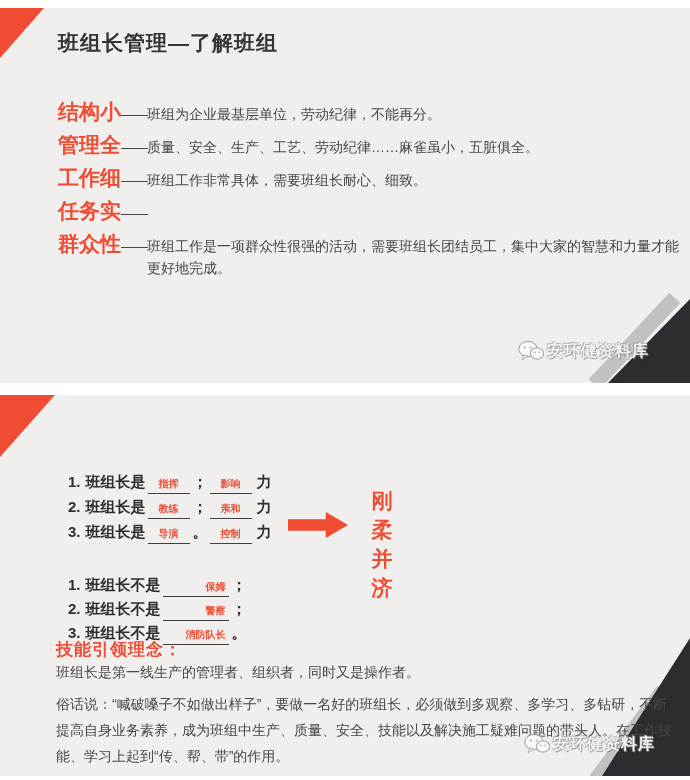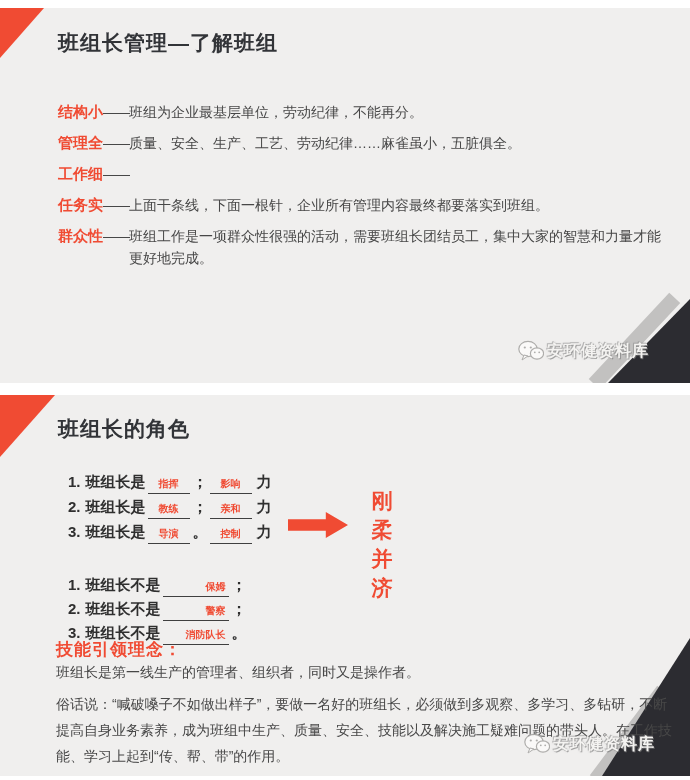--- a/index.html
+++ b/index.html
@@ -30,21 +30,21 @@
 
   .slide-title{position:absolute;left:58px;font-weight:bold;color:var(--title);
     letter-spacing:1px;}
   .slide1 .slide-title{top:21px;font-size:21px;}
   .slide2 .slide-title{top:20px;font-size:21px;}
 
   
   .def-items{position:absolute;left:58px;top:93px;width:624px;}
   .def-item{display:flex;align-items:baseline;margin-bottom:9px;
     font-size:14px;line-height:22px;color:var(--body);}
-  .def-label{flex-shrink:0;color:var(--accent);font-weight:bold;font-size:15px;}
+  .def-label{flex-shrink:0;color:var(--accent);font-weight:bold;font-size:21px;}
   .def-dash{flex-shrink:0;color:var(--body);letter-spacing:-1px;}
   .def-text{width:540px;}
 
   
   .wm{position:absolute;display:flex;align-items:center;gap:3px;z-index:5;}
   .slide1 .wm{left:518px;top:332px;}
   .slide2 .wm{left:524px;top:338px;}
   .wm-text{font-size:16px;font-weight:bold;color:var(--watermark);letter-spacing:1px;
     text-shadow:-1px -1px 0 rgba(140,140,140,.55),1px 1px 0 rgba(120,120,120,.6),0 0 2px rgba(130,130,130,.5);}
   .wm-icon{opacity:.92;}
@@ -95,25 +95,25 @@
         <span class="def-text">班组为企业最基层单位，劳动纪律，不能再分。</span>
       </div>
       <div class="def-item">
         <span class="def-label">管理全</span>
           <span class="def-dash">——</span>
         <span class="def-text">质量、安全、生产、工艺、劳动纪律……麻雀虽小，五脏俱全。</span>
       </div>
       <div class="def-item">
         <span class="def-label">工作细</span>
           <span class="def-dash">——</span>
+        <span class="def-text">班组工作非常具体，需要班组长耐心、细致。</span>
       </div>
       <div class="def-item">
         <span class="def-label">任务实</span>
           <span class="def-dash">——</span>
-        <span class="def-text">上面干条线，下面一根针，企业所有管理内容最终都要落实到班组。</span>
       </div>
       <div class="def-item">
         <span class="def-label">群众性</span>
           <span class="def-dash">——</span>
         <span class="def-text">班组工作是一项群众性很强的活动，需要班组长团结员工，集中大家的智慧和力量才能更好地完成。</span>
       </div>
     </div>
 
     <div class="stripe"></div>
     <div class="corner-br"></div>
@@ -128,21 +128,20 @@
         <circle cx="16.8" cy="12.3" r="0.9" fill="#a9a8a6"></circle>
         <circle cx="21.2" cy="12.3" r="0.9" fill="#a9a8a6"></circle>
       </svg>
       <span class="wm-text">安环健资料库</span>
     </div>
   </section>
 
   <section class="slide slide2">
     <div class="corner-tl"></div>
 
-    <h1 class="slide-title">班组长的角色</h1>
 
     <div class="role-list is-list">
       <div class="role-row">
         <span class="role-num">1.</span>
         <span class="role-prefix">班组长是</span>
         <span class="blank narrow">指挥</span>
         <span class="role-sep">；</span>
         <span class="blank narrow">影响</span>
         <span class="role-suffix">力</span>
       </div>

